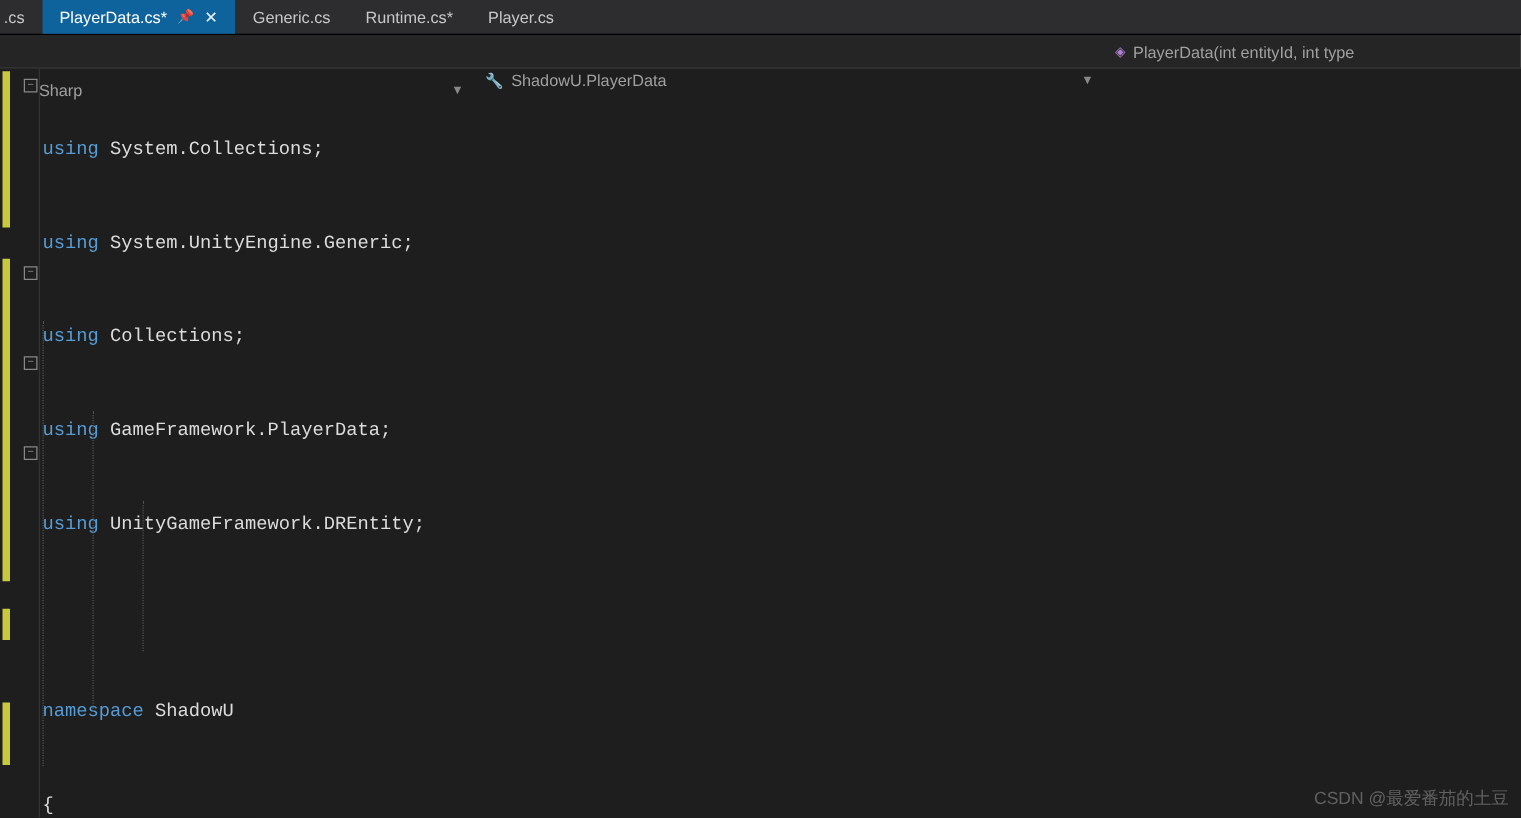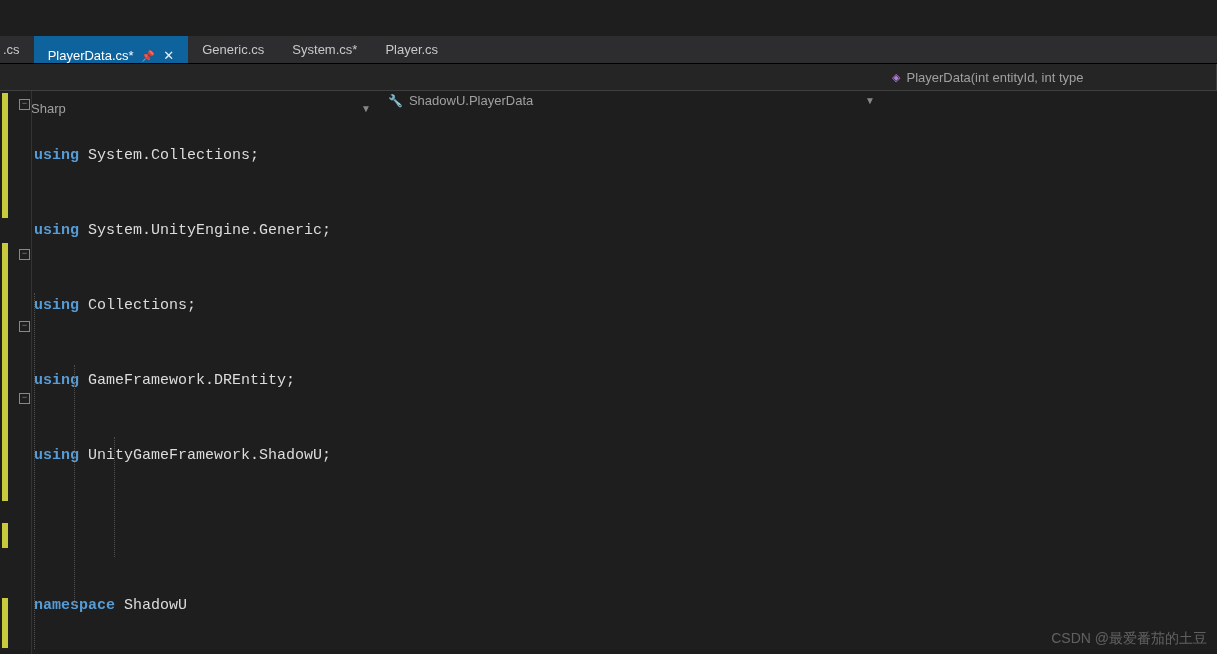--- a/index.html
+++ b/index.html
@@ -13,37 +13,35 @@
   position: relative;
 }
 
 
 .tabs {
   display: flex;
   height: 28px;
   background: #2d2d30;
   align-items: stretch;
   border-bottom: 1px solid #000;
-  margin-top: 36px;
 }
 .tab {
   display: flex;
   align-items: center;
   padding: 0 14px;
   color: #c8c8c8;
   font-family: 'Segoe UI', Tahoma, sans-serif;
   font-size: 13px;
   cursor: pointer;
   white-space: nowrap;
 }
 .tab.partial-left { padding-left: 3px; }
 .tab.active {
   background: #0e639c;
   color: #fff;
-  align-items: flex-end;
 }
 .tab .pin, .tab .close {
   margin-left: 8px;
   font-size: 11px;
   opacity: 0.9;
 }
 .tab .close { font-size: 13px; }
 
 
 .navbar {
@@ -112,21 +110,21 @@
 .guide {
   position: absolute;
   width: 1px;
   border-left: 1px dotted #505050;
   top: 0;
   bottom: 0;
 }
 .line { position: relative; height: 25px; }
 
 
-.kw { color: #569cd6; font-weight: bold; }
+.kw { color: #569cd6; }
 .mem { color: #dcdcdc; }
 .punc { color: #dcdcdc; }
 
 .watermark {
   position: absolute;
   right: 10px;
   bottom: 6px;
   color: rgba(220,220,220,0.35);
   font-family: 'Segoe UI', sans-serif;
   font-size: 14px;
@@ -138,21 +136,21 @@
 <div class="tabs">
   <div class="tab partial-left">
       <span>.cs</span>
     </div>
   <div class="tab active">
     <span>PlayerData.cs*</span>
     <span class="pin">📌</span>
     <span class="close">✕</span>
   </div>
   <div class="tab">Generic.cs</div>
-  <div class="tab">System.cs*</div>
+  <div class="tab">Runtime.cs*</div>
   <div class="tab">Player.cs</div>
 </div>
 
 <div class="navbar">
   <div class="navseg left">
     <span>ly-CSharp</span>
     <span class="dd">▼</span>
   </div>
   <div class="navseg mid">
     <span><span class="icon-wrench">🔧</span><span>ShadowU.PlayerData</span></span>
@@ -172,22 +170,22 @@
     <div class="gutter-yellow" style="top:507px;height:50px;"></div>
     <div class="fold" style="top:8px;">−</div>
     <div class="fold" style="top:158px;">−</div>
     <div class="fold" style="top:230px;">−</div>
     <div class="fold" style="top:302px;">−</div>
   </div>
   <div class="code">
     <div class="line"><span class="kw">using</span> <span class="mem">System.Collections</span><span class="punc">;</span></div>
     <div class="line"><span class="kw">using</span> <span class="mem">System.UnityEngine.Generic</span><span class="punc">;</span></div>
     <div class="line"><span class="kw">using</span> <span class="mem">Collections</span><span class="punc">;</span></div>
-    <div class="line"><span class="kw">using</span> <span class="mem">GameFramework.DREntity</span><span class="punc">;</span></div>
-    <div class="line"><span class="kw">using</span> <span class="mem">UnityGameFramework.ShadowU</span><span class="punc">;</span></div>
+    <div class="line"><span class="kw">using</span> <span class="mem">GameFramework.PlayerData</span><span class="punc">;</span></div>
+    <div class="line"><span class="kw">using</span> <span class="mem">UnityGameFramework.DREntity</span><span class="punc">;</span></div>
     <div class="line"></div>
     <div class="line"><span class="kw">namespace</span> <span class="mem">ShadowU</span></div>
     <div class="line"><span class="punc">{</span></div>
     
     
     
     
     
     
     

